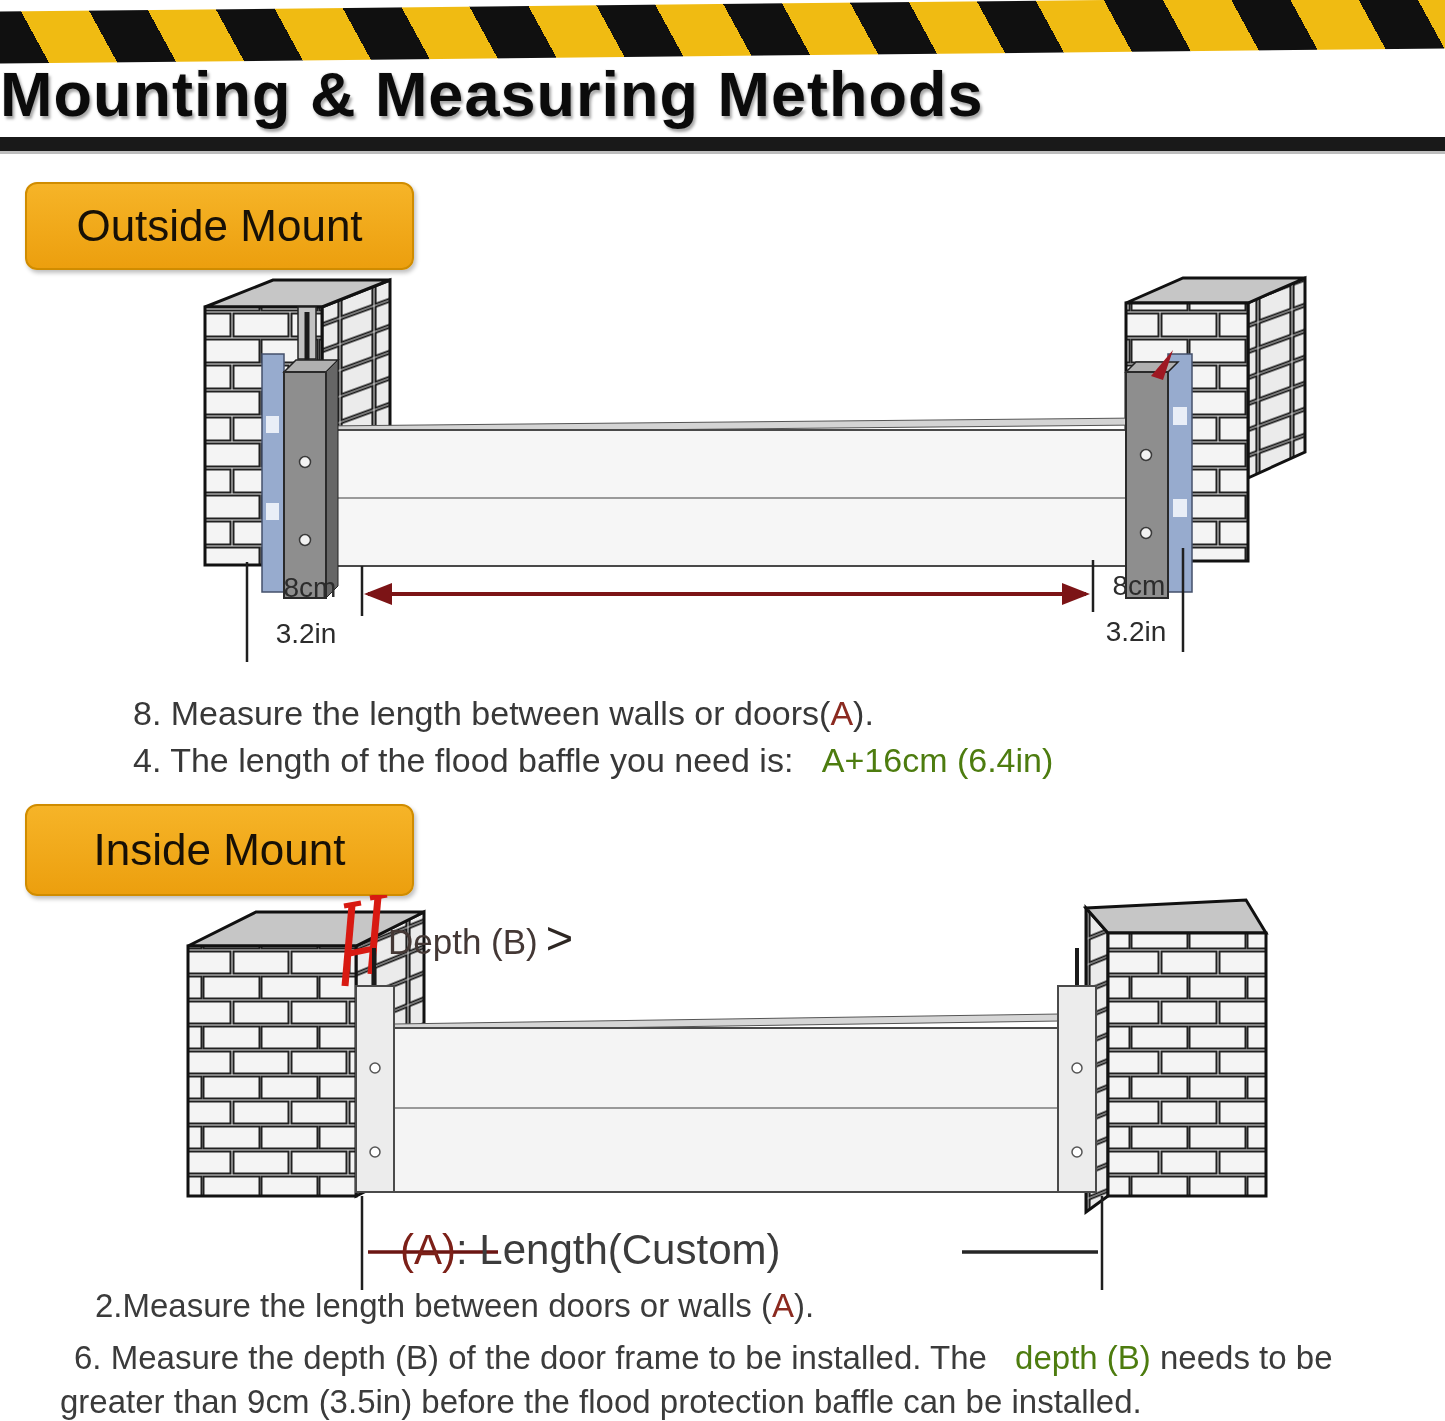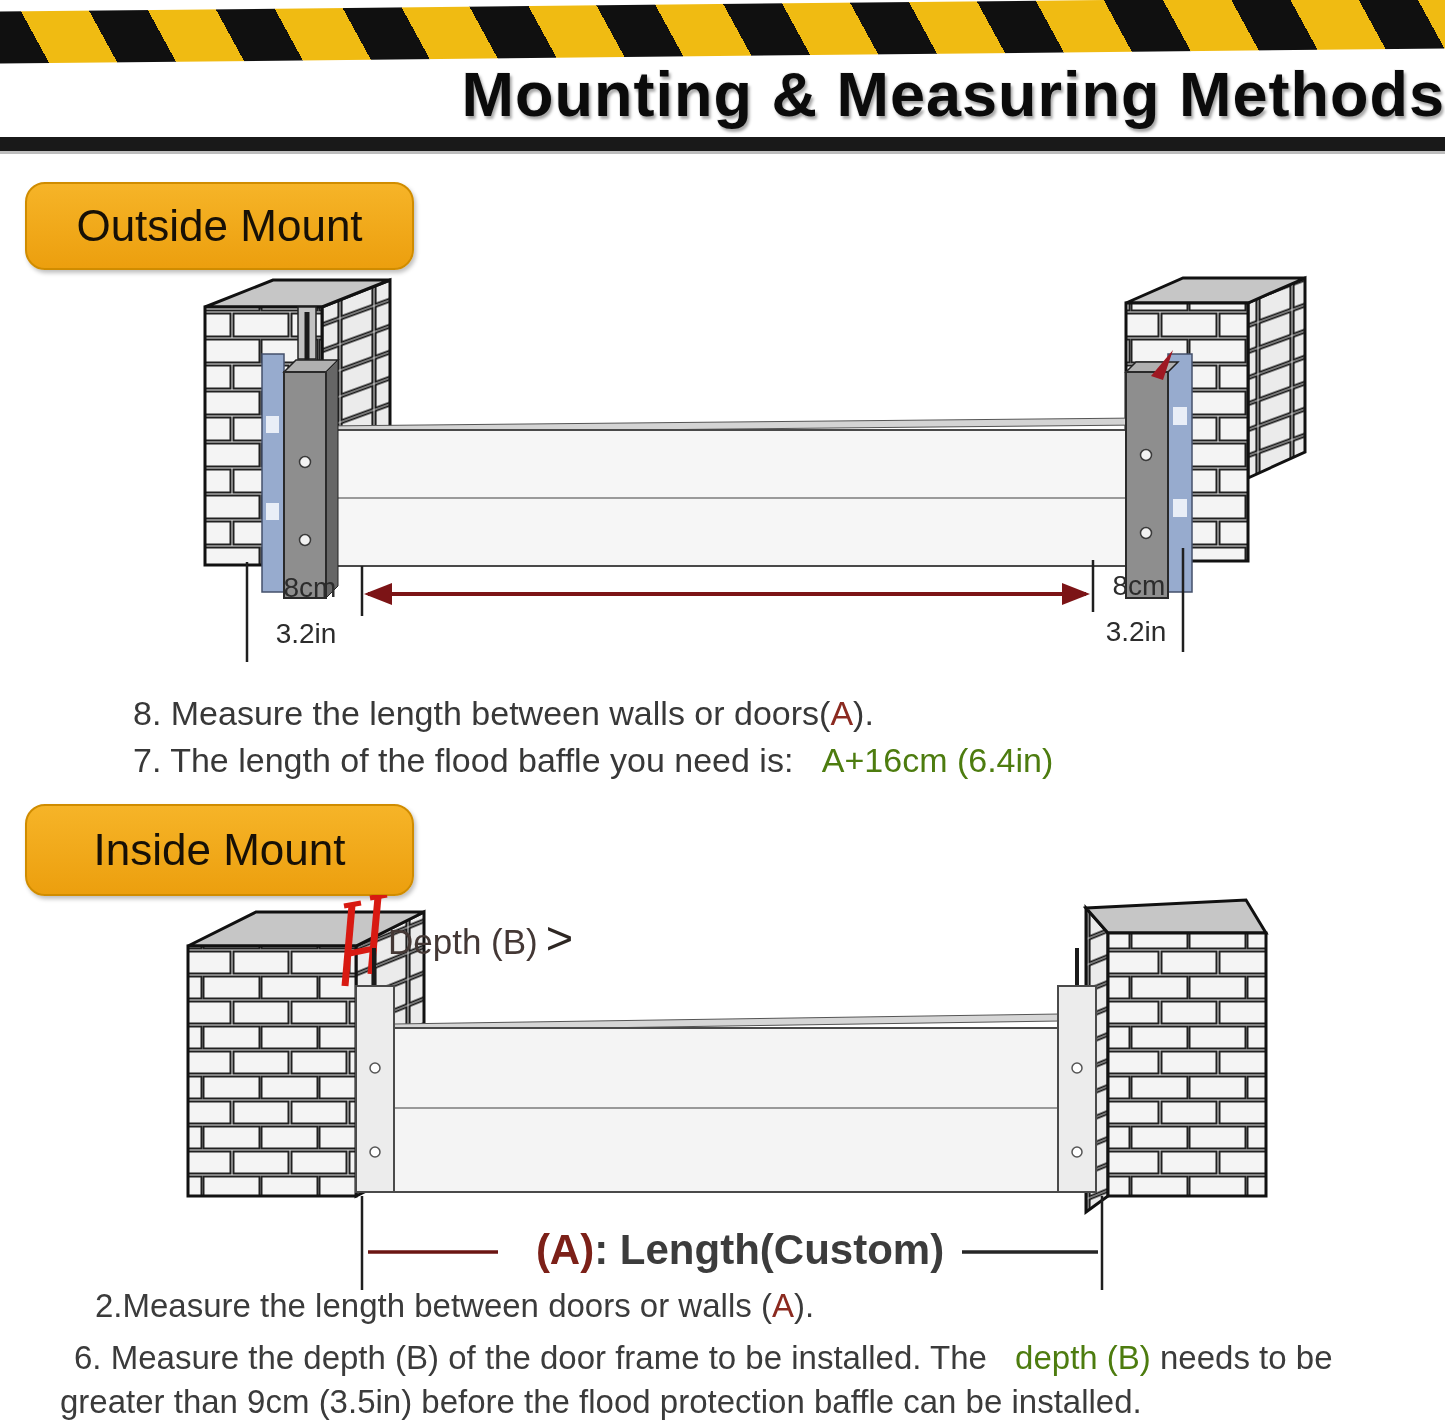--- a/index.html
+++ b/index.html
@@ -2,44 +2,44 @@
 <html><head>
 <meta charset="utf-8">
 <style>
   html,body{margin:0;padding:0;background:#fff;}
   #page{position:relative;width:1445px;height:1421px;background:#ffffff;overflow:hidden;
         font-family:"Liberation Sans",sans-serif;}
   
   .stripe{position:absolute;left:-10px;top:4px;width:1465px;height:52px;
           background:repeating-linear-gradient(62deg,#101010 0 52px,#f0bb12 52px 112px);
           transform:rotate(-0.6deg);}
-  .titlebar{position:absolute;left:0;top:58px;width:1445px;text-align:right;
+  .titlebar{position:absolute;left:0;top:58px;width:1445px;text-align:left;
             font-size:63px;font-weight:bold;letter-spacing:1px;color:#0b0b0b;
             text-shadow:2px 3px 3px rgba(0,0,0,0.35),-1px -1px 0 #f2f2f2;}
   .blackbar{position:absolute;left:0;top:137px;width:1445px;height:14px;background:#191919;}
   .graybar{position:absolute;left:0;top:151px;width:1445px;height:3px;background:#bdbdbd;}
   
   .ylabel{position:absolute;left:25px;width:385px;display:flex;align-items:center;justify-content:center;
-          background:linear-gradient(#f6b428,#ec9f0e);border:2px solid #d08c00;border-radius:20px;
+          background:linear-gradient(#f6b428,#ec9f0e);border:2px solid #d08c00;border-radius:12px;
           font-size:44px;color:#171006;box-shadow:2px 3px 4px rgba(0,0,0,0.25);}
   #outside-label{top:182px;height:84px;}
   #inside-label{top:804px;height:88px;}
   .diag{position:absolute;left:0;width:1445px;}
   
   .dimnum{position:absolute;font-size:28px;color:#2c2c2c;text-align:center;}
   .dimlabel{position:absolute;font-size:38px;color:#3a3a3a;text-align:center;white-space:nowrap;}
   .bigA{font-family:"DejaVu Serif",serif;font-weight:bold;font-size:47px;color:#c51310;}
   .steps{position:absolute;font-size:34px;color:#383838;white-space:nowrap;}
   .t-red{color:#4d7c0f;margin-left:19px;}
   .t-redA{color:#8b2a20;}
   .depthlbl{position:absolute;display:flex;align-items:baseline;white-space:nowrap;}
   .depth-a{font-size:35px;color:#443835;}
   .depth-gt{font-size:47px;color:#2e2723;margin:0 2px 0 8px;}
   .depth-b{font-size:41px;color:#7c1412;}
-  .lenlbl{position:absolute;font-size:42px;text-align:center;white-space:nowrap;color:#3c3c3c;font-weight:bold;}
+  .lenlbl{position:absolute;font-size:42px;white-space:nowrap;color:#3c3c3c;}
   .len-pre{color:#7c2018;}
   .para{position:absolute;font-size:33px;color:#3b3b3b;line-height:1.34;}
 </style>
 </head>
 <body>
 
 <div id="page">
 
   <div class="stripe"></div>
   <div class="titlebar">Mounting &amp; Measuring Methods</div>
@@ -122,21 +122,21 @@
 
   <div class="dimnum" style="left:258px;top:572px;width:104px;">8cm</div>
   <div class="dimnum" style="left:250px;top:618px;width:112px;">3.2in</div>
   <div class="dimnum" style="left:1094px;top:570px;width:90px;">8cm</div>
   <div class="dimnum" style="left:1086px;top:616px;width:100px;">3.2in</div>
 
   <div class="steps" style="left:133px;top:694px;">
     <span>8. Measure the length between walls or doors(</span><span class="t-redA">A</span><span>).</span>
   </div>
   <div class="steps" style="left:133px;top:741px;">
-    <span>7. The length of the flood baffle you need is: </span><span class="t-red">A+16cm (6.4in)</span>
+    <span>4. The length of the flood baffle you need is: </span><span class="t-red">A+16cm (6.4in)</span>
   </div>
 
   <svg class="diag" style="top:895px;height:405px;" viewBox="0 895 1445 405">
     <defs>
       <pattern id="pb2" width="58" height="50" patternUnits="userSpaceOnUse">
         <rect width="58" height="50" fill="#e6e6e6"></rect>
         <rect x="1.5" y="1.5" width="55" height="22" fill="#f4f4f4" stroke="#202020" stroke-width="2"></rect>
         <rect x="-27.5" y="26.5" width="55" height="22" fill="#f4f4f4" stroke="#202020" stroke-width="2"></rect>
         <rect x="29.5" y="26.5" width="55" height="22" fill="#f4f4f4" stroke="#202020" stroke-width="2"></rect>
       </pattern>

